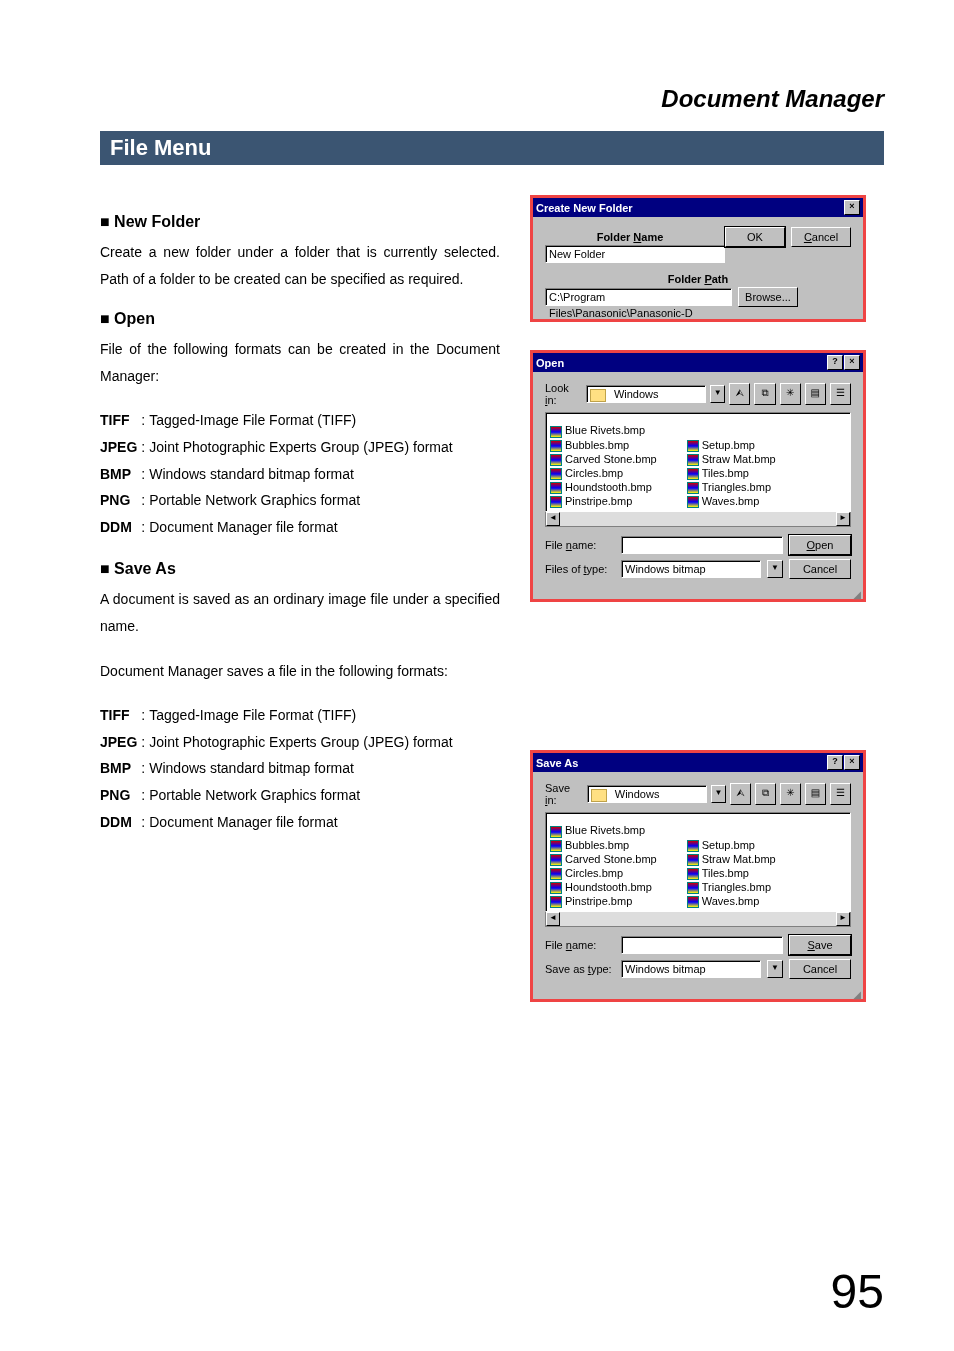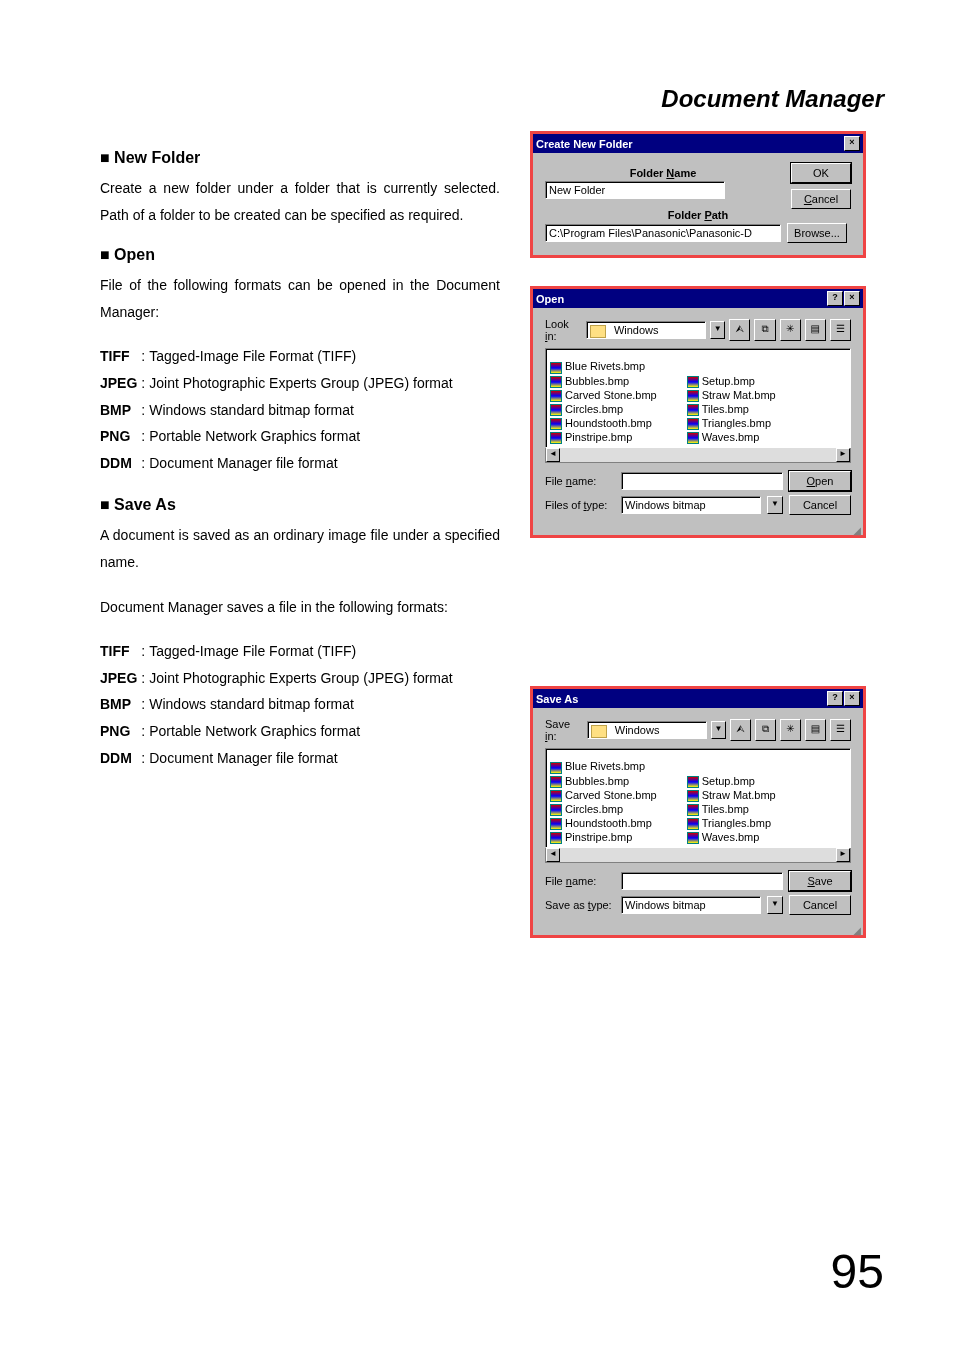--- a/index.html
+++ b/index.html
@@ -68,21 +68,21 @@
   table.fmt td.k {
     font-weight: bold;
     white-space: nowrap;
   }
   table.fmt td.c {
     white-space: nowrap;
   }
   .page-num {
     position: absolute;
     right: 70px;
-    bottom: 52px;
+    bottom: 32px;
     font-size: 48px;
   }
 
   
   .dlg {
     border: 3px solid #ef4444;
     background: #c0c0c0;
     font-family: "MS Sans Serif", Tahoma, sans-serif;
     font-size: 11px;
     margin-bottom: 28px;
@@ -151,21 +151,21 @@
     outline: 1px solid #000;
   }
   .row {
     display: flex;
     align-items: center;
     gap: 6px;
   }
   .stack-rt {
     float: right;
     display: flex;
-    flex-direction: column;
+    flex-direction: row;
     gap: 6px;
     margin-left: 10px;
   }
   .clear { clear: both; }
 
   .tool-row {
     display:flex;
     align-items:center;
     gap:4px;
     margin-bottom:6px;
@@ -273,29 +273,30 @@
     margin-right:4px;vertical-align:middle;
   }
 </style>
 </head>
 <body>
 
 <div class="page">
 
   <div class="doc-title">Document Manager</div>
 
+  <div class="section-bar">File Menu</div>
 
   <div class="two-col">
     <div class="left-col">
 
       <h3 class="sub">New Folder</h3>
       <p class="body-text">Create a new folder under a folder that is currently selected.  Path of a folder to be created can be specified as required.</p>
 
       <h3 class="sub">Open</h3>
-      <p class="body-text">File of the following formats can be opened in the Document Manager:</p>
+      <p class="body-text">File of the following formats can be created in the Document Manager:</p>
 
       <table class="fmt">
         <tbody>
             <tr>
               <td class="k">TIFF</td>
               <td class="c">:</td>
               <td>Tagged-Image File Format (TIFF)</td>
             </tr>
         <tr>
               <td class="k">JPEG</td>
@@ -365,21 +366,21 @@
         </div>
         <div class="dlg-body">
           <div class="stack-rt">
             <div class="btn default">OK</div>
             <div class="btn"><span class="u">C</span>ancel</div>
           </div>
           <span class="lbl">Folder <span class="u">N</span>ame</span>
           <div class="field" style="width:180px">New Folder</div>
           <span class="lbl" style="margin-top:10px">Folder <span class="u">P</span>ath</span>
           <div class="row">
-            <div class="field" style="width:236px">C:\Program Files\Panasonic\Panasonic-D</div>
+            <div class="field" style="width:187px">C:\Program Files\Panasonic\Panasonic-D</div>
             <div class="btn">Browse...</div>
           </div>
           <div class="clear"></div>
         </div>
       </div>
 
       <div class="dlg">
         <div class="titlebar">
           <span class="t">Open</span>
           <span class="tb-btn">?</span>

